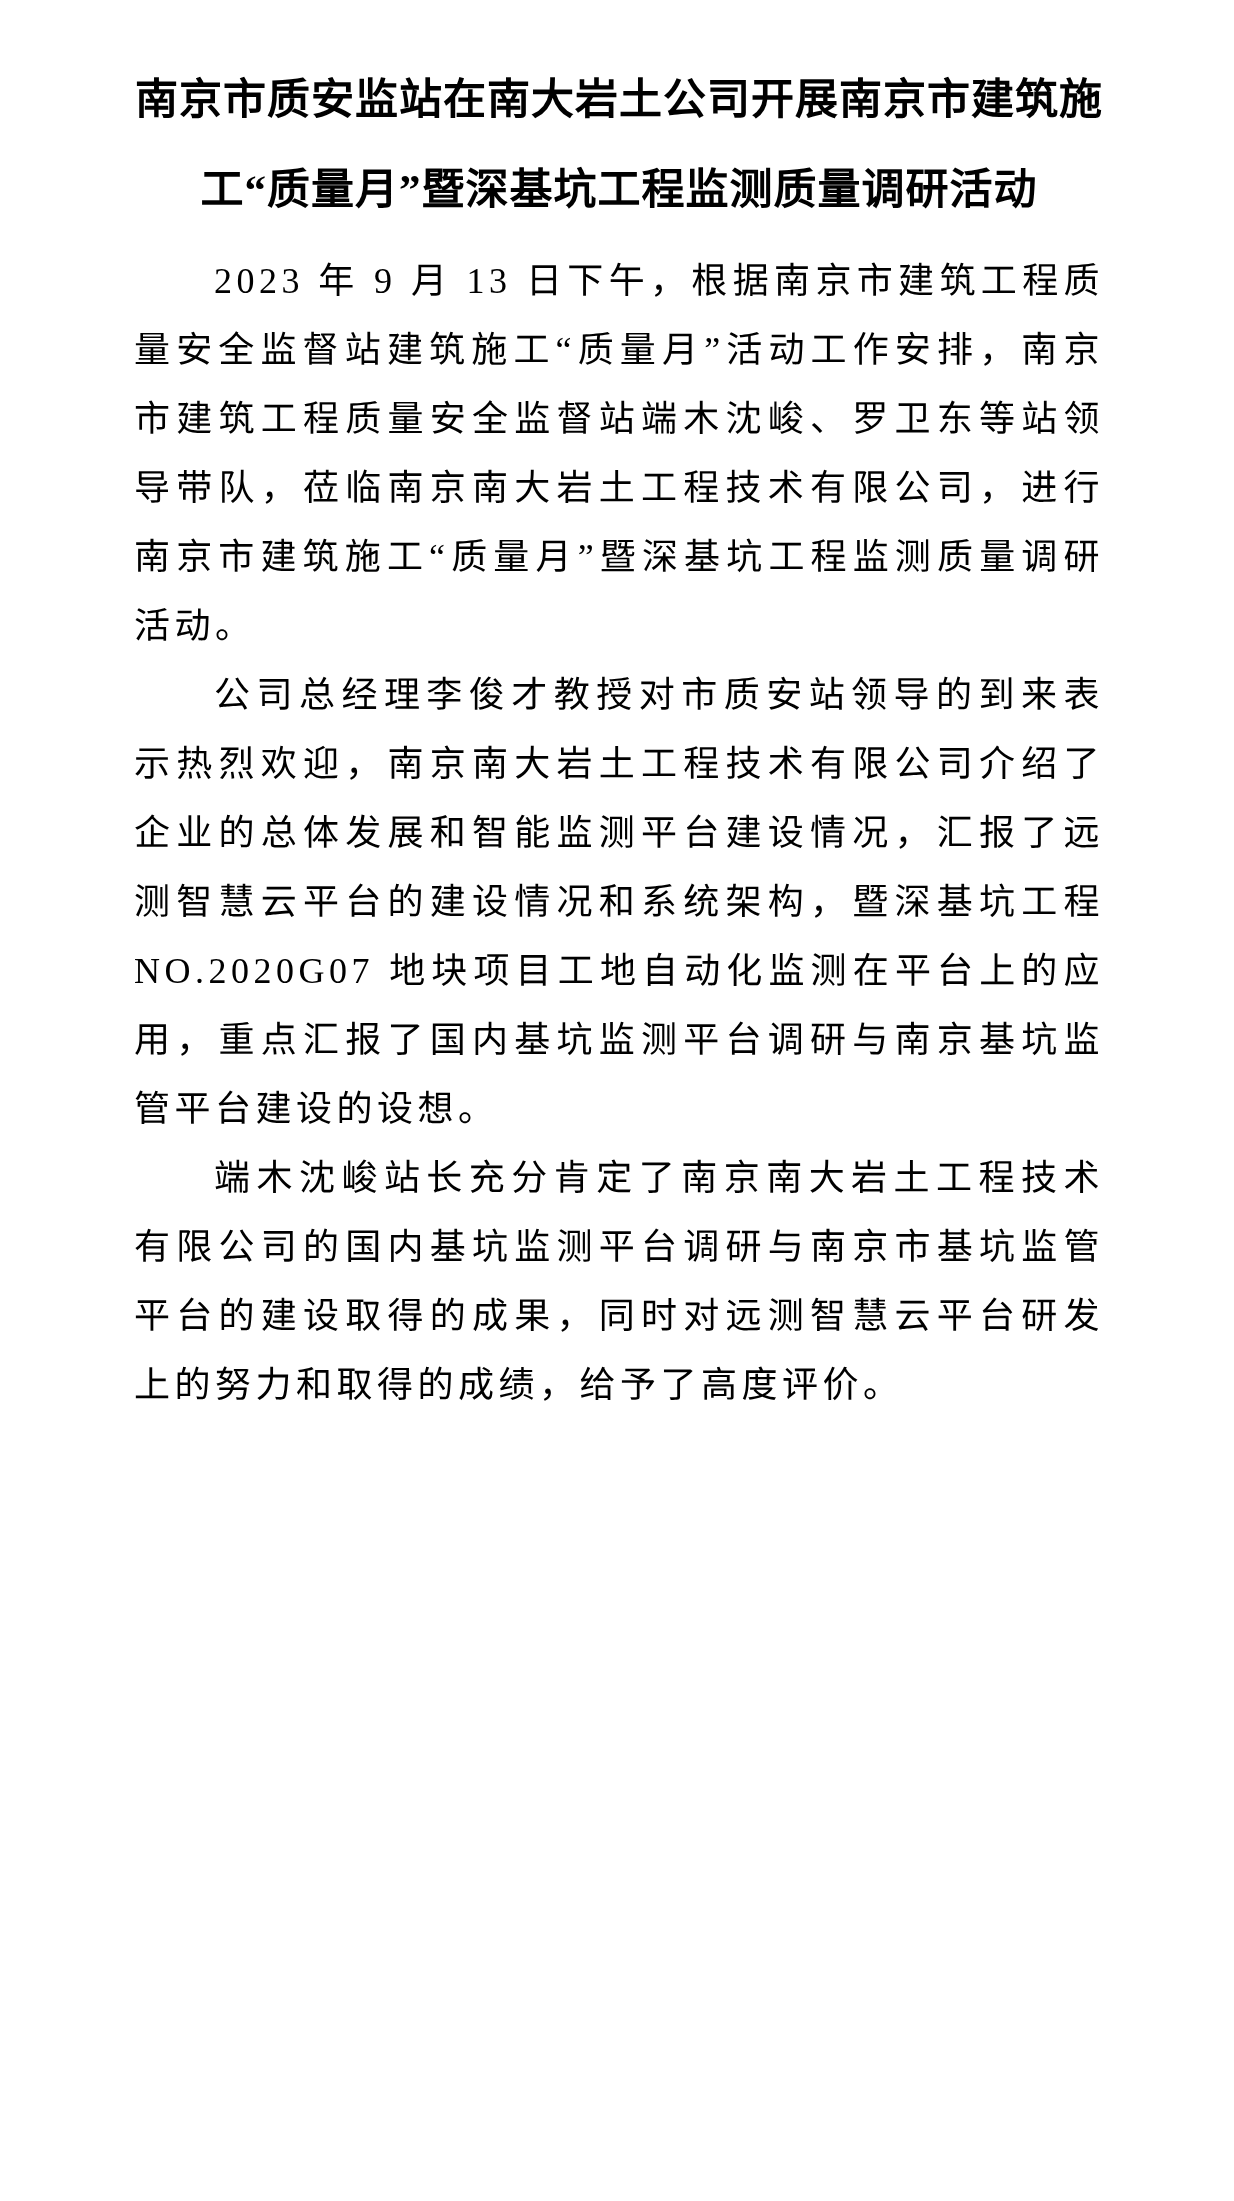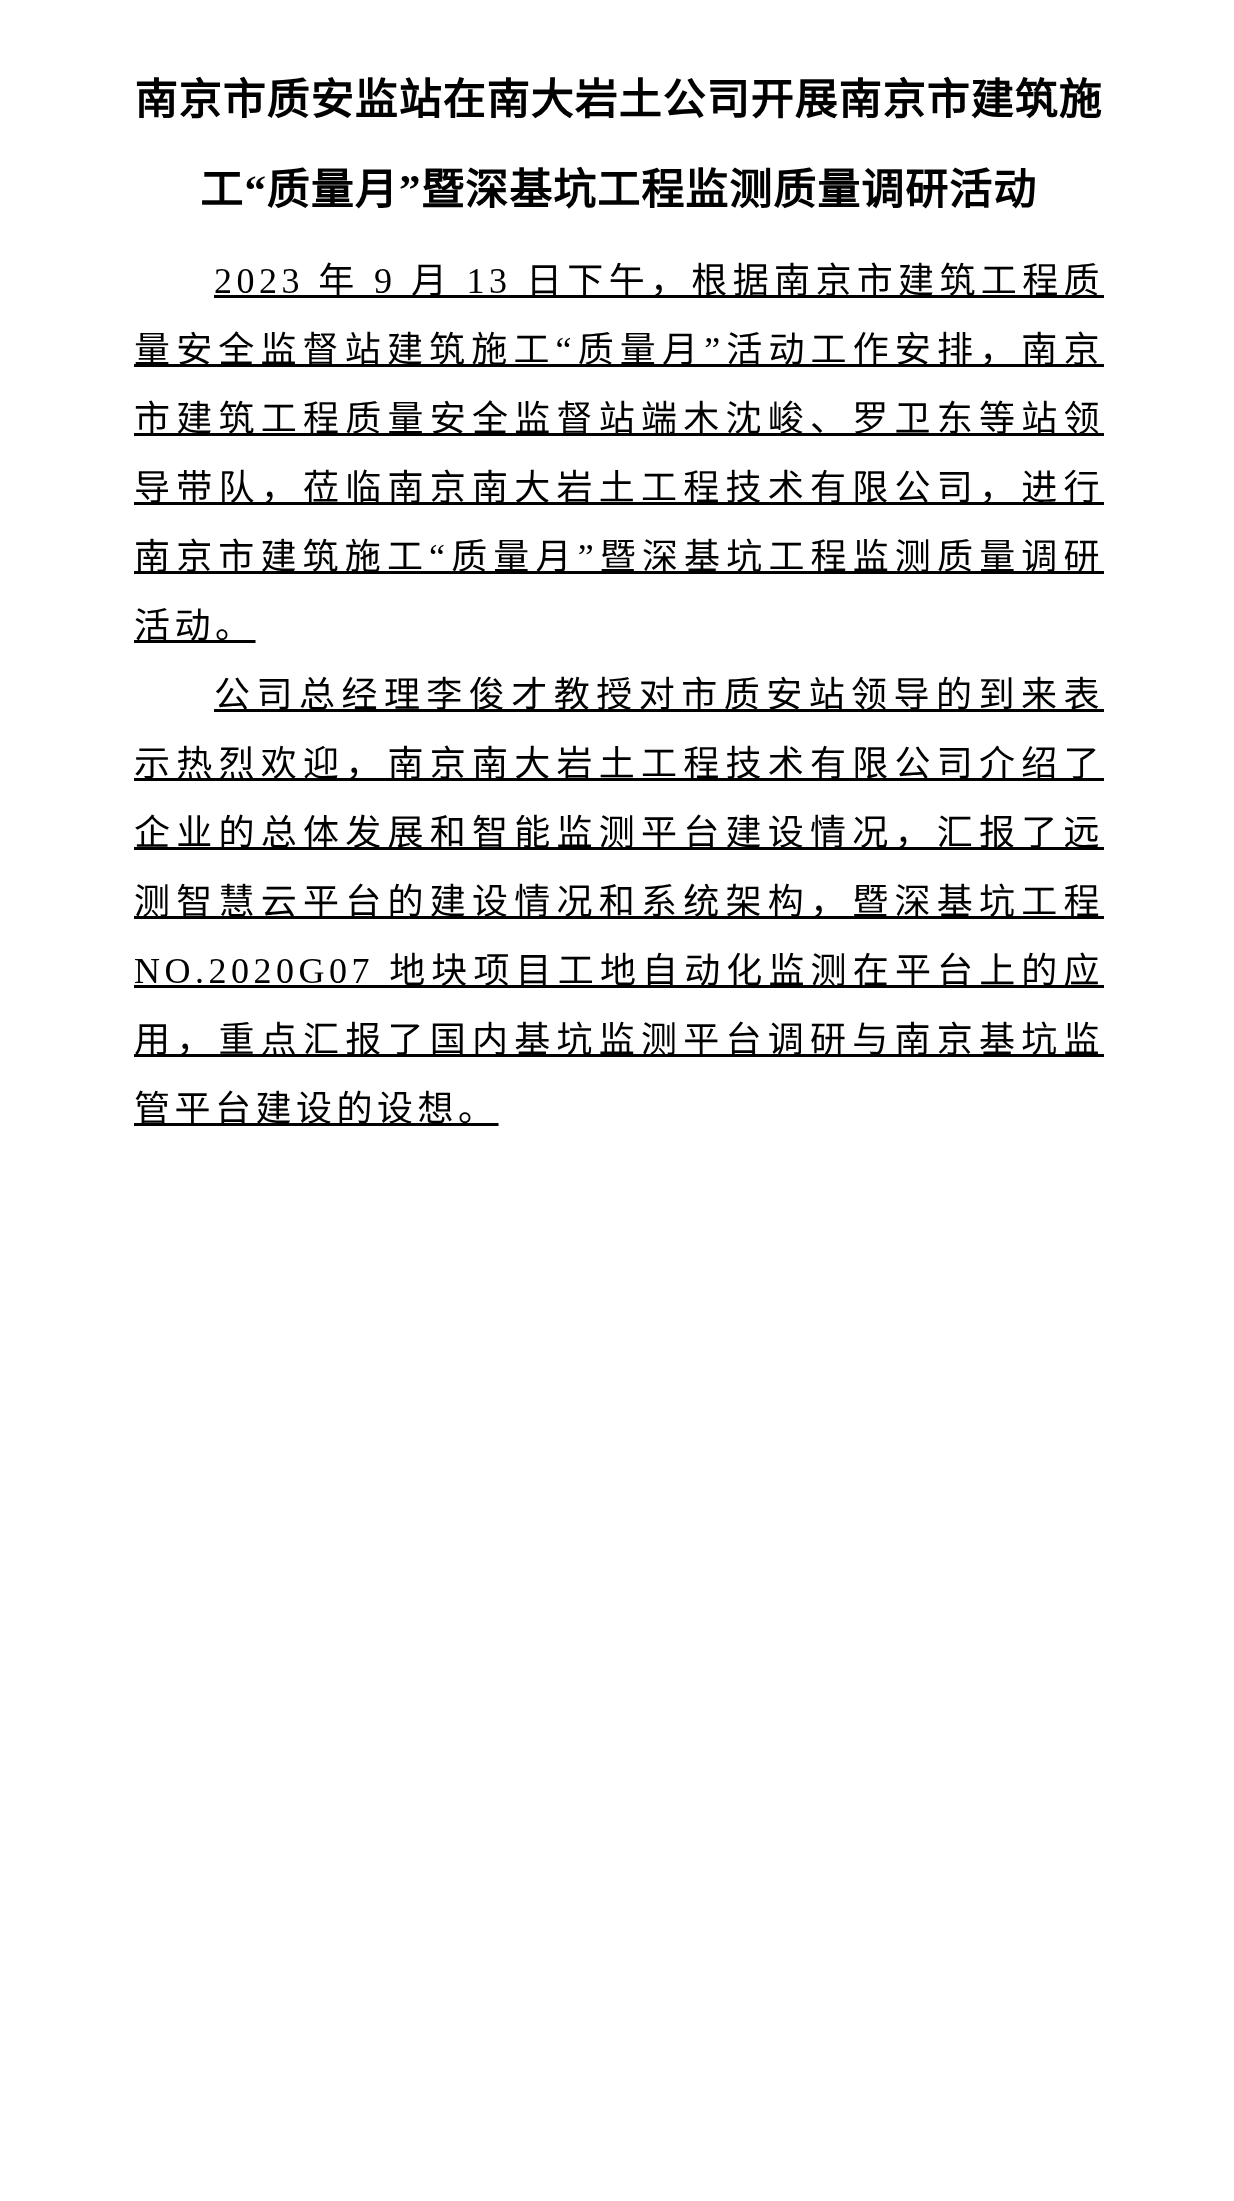--- a/index.html
+++ b/index.html
@@ -31,25 +31,25 @@
   .doc-body p {
     margin: 0;
     font-size: 36px;
     line-height: 69px;
     letter-spacing: 4.5px;
     text-align: justify;
     text-justify: inter-character;
     text-indent: 80px;
     color: #000000;
     word-break: break-all;
-    text-decoration: underline;
   }
 </style>
 </head>
 <body>
 
 <div class="page">
   <h1 class="doc-title">南京市质安监站在南大岩土公司开展南京市建筑施工“质量月”暨深基坑工程监测质量调研活动</h1>
   <div class="doc-body">
     <p>2023 年 9 月 13 日下午，根据南京市建筑工程质量安全监督站建筑施工“质量月”活动工作安排，南京市建筑工程质量安全监督站端木沈峻、罗卫东等站领导带队，莅临南京南大岩土工程技术有限公司，进行南京市建筑施工“质量月”暨深基坑工程监测质量调研活动。</p>
     <p>公司总经理李俊才教授对市质安站领导的到来表示热烈欢迎，南京南大岩土工程技术有限公司介绍了企业的总体发展和智能监测平台建设情况，汇报了远测智慧云平台的建设情况和系统架构，暨深基坑工程 NO.2020G07 地块项目工地自动化监测在平台上的应用，重点汇报了国内基坑监测平台调研与南京基坑监管平台建设的设想。</p>
+    <p>端木沈峻站长充分肯定了南京南大岩土工程技术有限公司的国内基坑监测平台调研与南京市基坑监管平台的建设取得的成果，同时对远测智慧云平台研发上的努力和取得的成绩，给予了高度评价。</p>
   </div>
 </div>
 
 </body></html>

